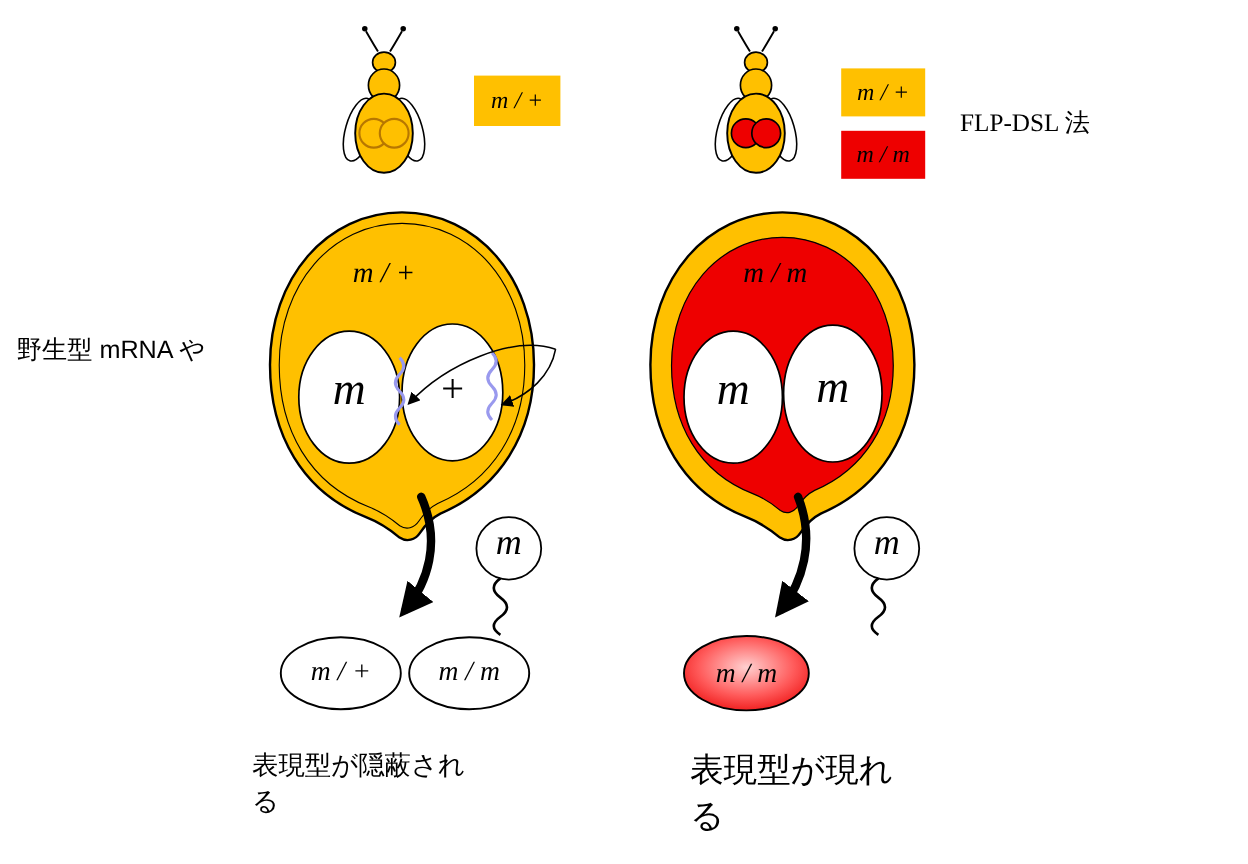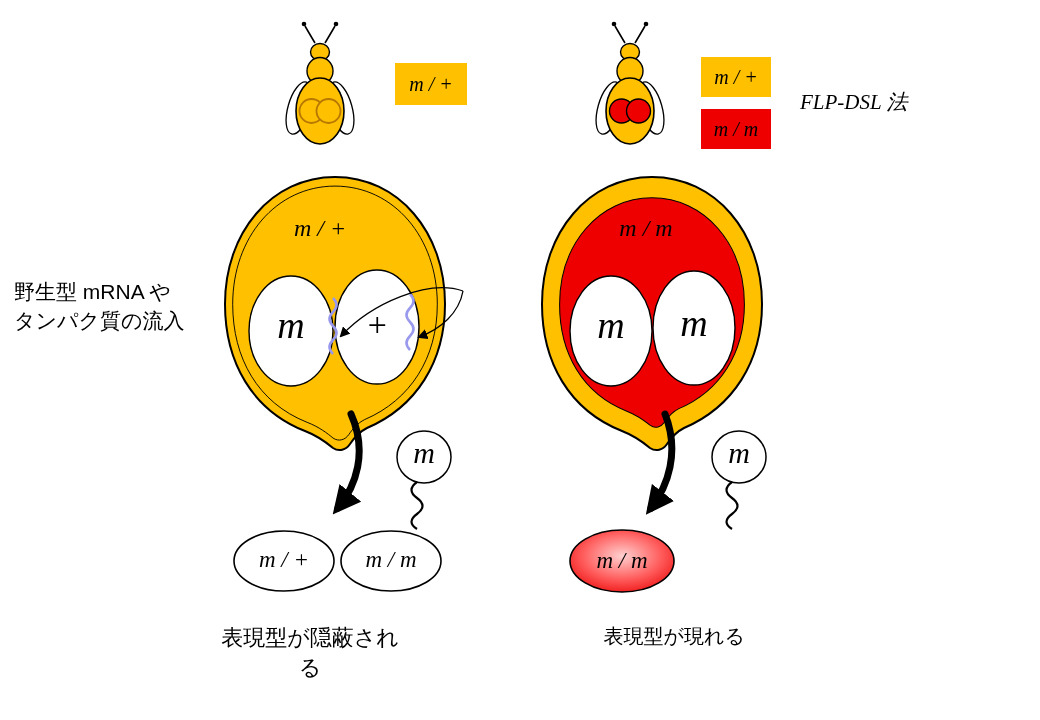--- a/index.html
+++ b/index.html
@@ -98,32 +98,31 @@
       <ellipse cx="739" cy="457" rx="27" ry="26" fill="#fff" stroke="#000" stroke-width="1.5"></ellipse>
       <path d="M732,482 q-11,8 0,16 q11,8 0,16 q-11,8 0,15" fill="none" stroke="#000" stroke-width="2.2"></path>
     </g>
 
     <ellipse cx="622" cy="561" rx="52" ry="31" fill="url(#gRed)" stroke="#000" stroke-width="1.6"></ellipse>
   </svg>
 
   <div class="abs box box-gold" style="left:395px;top:63px;width:72px;height:42px;">m / +</div>
   <div class="abs box box-gold" style="left:701px;top:57px;width:70px;height:40px;">m / +</div>
   <div class="abs box box-red" style="left:701px;top:109px;width:70px;height:40px;">m / m</div>
-  <div class="abs method" style="left:800px;top:88px;width:180px;font-style:italic;">FLP-DSL 法</div>
+  <div class="abs method" style="left:800px;top:88px;width:180px;">FLP-DSL 法</div>
 
   <div class="abs gen" style="left:255px;top:216px;width:130px;font-size:24px;">m / +</div>
   <div class="abs gen" style="left:258px;top:306px;width:66px;font-size:38px;">m</div>
   <div class="abs gen" style="left:344px;top:308px;width:66px;font-size:34px;">+</div>
   <div class="abs jp" style="left:14px;top:278px;width:210px;font-size:21px;">野生型 mRNA や</div>
-  <div class="abs jp" style="left:14px;top:307px;width:210px;font-size:21px;">タンパク質の流入</div>
   <div class="abs gen" style="left:399px;top:438px;width:50px;font-size:30px;">m</div>
   <div class="abs gen" style="left:234px;top:548px;width:100px;font-size:23px;">m / +</div>
   <div class="abs gen" style="left:341px;top:548px;width:100px;font-size:23px;">m / m</div>
-  <div class="abs jp" style="left:210px;top:623px;width:200px;font-size:22px;text-align:center;">表現型が隠蔽される</div>
+  <div class="abs jp" style="left:210px;top:623px;width:200px;font-size:22px;text-align:left;">表現型が隠蔽される</div>
 
   <div class="abs gen" style="left:581px;top:216px;width:130px;font-size:24px;">m / m</div>
   <div class="abs gen" style="left:578px;top:306px;width:66px;font-size:38px;">m</div>
   <div class="abs gen" style="left:661px;top:304px;width:66px;font-size:38px;">m</div>
   <div class="abs gen" style="left:714px;top:438px;width:50px;font-size:30px;">m</div>
   <div class="abs gen" style="left:572px;top:549px;width:100px;font-size:23px;">m / m</div>
-  <div class="abs jp" style="left:575px;top:623px;width:170px;font-size:20px;text-align:right;">表現型が現れる</div>
+  <div class="abs jp" style="left:575px;top:623px;width:170px;font-size:28px;text-align:left;">表現型が現れる</div>
 
 </div>
 
 </body></html>

